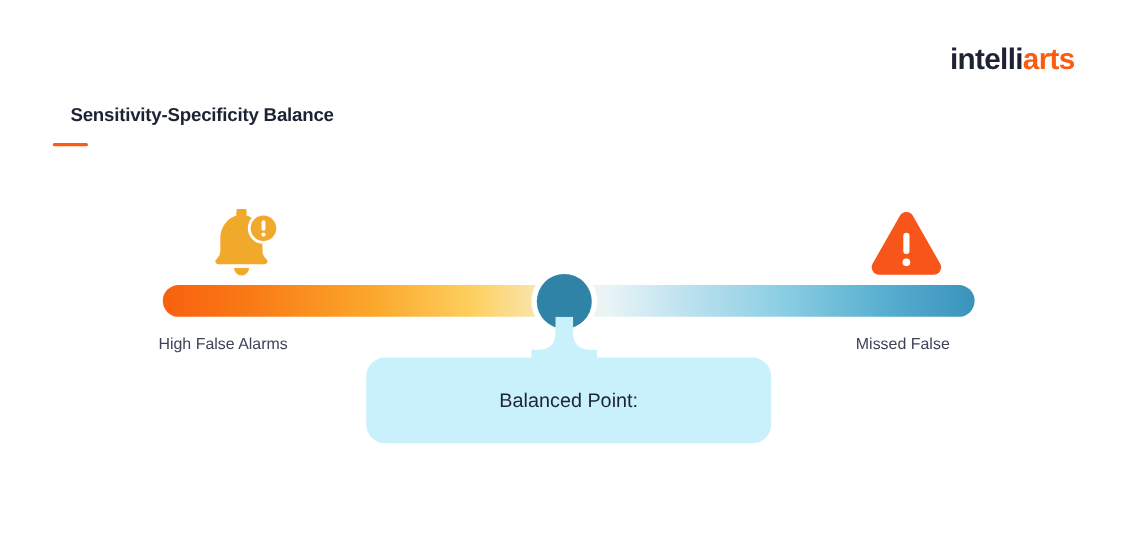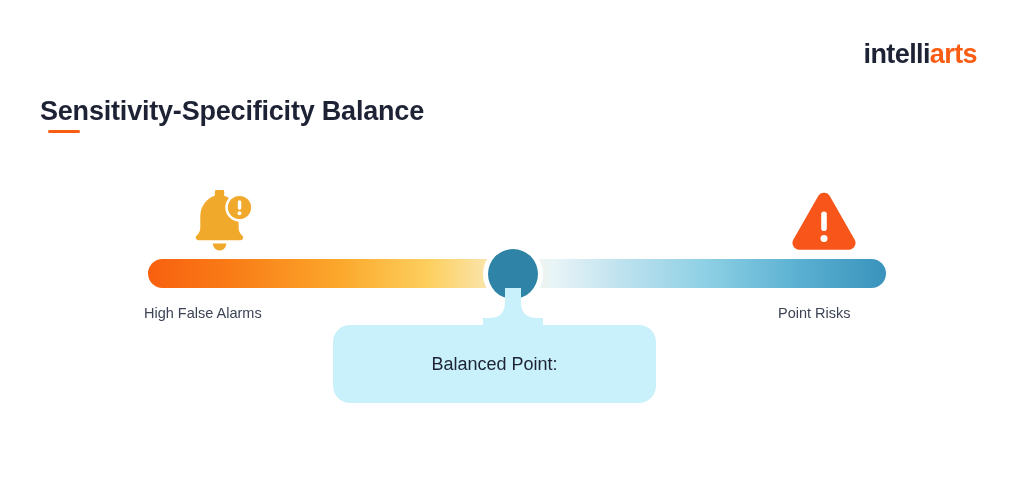--- a/index.html
+++ b/index.html
@@ -26,23 +26,23 @@
     line-height: 1;
     white-space: nowrap;
     margin-left: 39px;
   }
   .brand-logo .brand-part-a { color: #1d2235; }
   .brand-logo .brand-part-b { color: #fa5c11; }
 
   
   .page-title {
     position: absolute;
-    left: 40px;
+    left: 64px;
     top: 95px;
-    font-size: 27px;
+    font-size: 17px;
     font-weight: 600;
     color: #1d2235;
     letter-spacing: -0.2px;
     line-height: 1.2;
     white-space: nowrap;
   }
   .title-rule {
     position: absolute;
     left: 48px;
     top: 130px;
@@ -110,21 +110,21 @@
     top: 288px;
     width: 60px;
     height: 42px;
   }
 
   
   .callout-box {
     position: absolute;
     left: 333px;
     top: 325px;
-    width: 323px;
+    width: 368px;
     height: 78px;
     background: #c9f1fb;
     border-radius: 17px;
     display: flex;
     flex-direction: column;
     align-items: center;
     justify-content: center;
   }
   .callout-line {
     font-size: 18px;
@@ -182,21 +182,21 @@
       <path d="M22,0 L38,0 L38,14 Q38,30 54,30 L60,30 L60,42 L0,42 L0,30 L6,30 Q22,30 22,14 Z" fill="#c9f1fb"></path>
     </svg>
   </div>
 
   <div class="callout-box">
     <div class="callout-line">Balanced Point:</div>
   </div>
 
   <div class="end-label left">High False Alarms</div>
 
-  <div class="end-label right">Point Risks</div>
+  <div class="end-label right">Missed False</div>
 
   <div class="icon-bell">
     <svg width="72" height="62" viewBox="0 0 72 62" xmlns="http://www.w3.org/2000/svg">
       <g fill="#f0a92b">
         <path d="M30,2 a4.6,4.6 0 0 1 9.2,0 v2.6 a1,1 0 0 1 -0.6,1 C47.5,8.4 53.6,16.6 53.6,26.3 v11.2 c0,3.3 1.3,6.2 3.6,8.1 a2.6,2.6 0 0 1 -1.7,4.6 H13.4 a2.6,2.6 0 0 1 -1.7,-4.6 c2.3,-1.9 3.6,-4.8 3.6,-8.1 V26.3 c0,-9.7 6.1,-17.9 15,-20.7 a1,1 0 0 1 -0.6,-1 Z"></path>
         <path d="M27.8,53.6 h13.6 a6.8,6.8 0 0 1 -13.6,0 Z"></path>
       </g>
       <circle cx="54.5" cy="17.5" r="14.2" fill="#ffffff"></circle>
       <circle cx="54.5" cy="17.5" r="11.6" fill="#f0a92b"></circle>
       <rect x="52.8" y="10.3" width="3.5" height="9.4" rx="1.7" fill="#ffffff"></rect>

